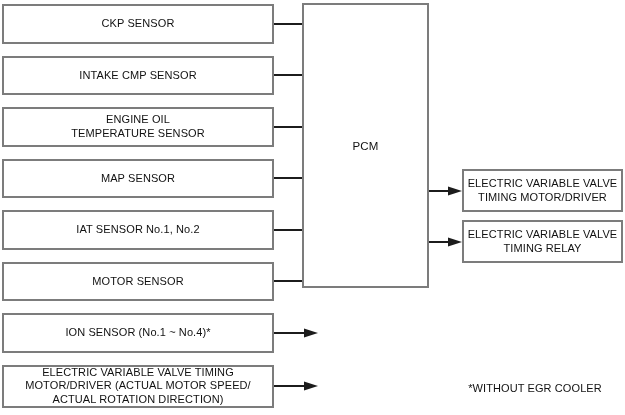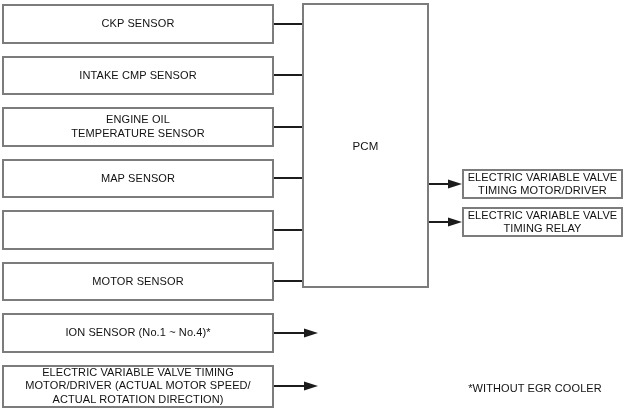--- a/index.html
+++ b/index.html
@@ -45,21 +45,21 @@
     box-sizing: border-box;
     border: 2px solid var(--border-color);
     background: var(--bg-color);
     display: flex;
     align-items: center;
     justify-content: center;
     text-align: center;
   }
   .left-col .box { height: 39.5px; }
   .left-col .box.tall { height: 43px; }
-  .right-col .box { height: 30px; }
+  .right-col .box { height: 43px; }
   .box-label {
     font-size: 11px;
     line-height: 1.22;
     letter-spacing: 0.1px;
     white-space: pre-line;
   }
   .pcm-box {
     position: absolute;
     left: 302px;
     top: 3px;
@@ -128,20 +128,21 @@
         </svg>
       </div>
       <div class="box">
         <span class="box-label">MAP SENSOR</span>
         <svg width="44" height="10" class="arrow arrow-out">
           <line x1="0" y1="5" x2="31" y2="5" stroke="#1c1c1c" stroke-width="2"></line>
           <polygon points="30,0.5 44,5 30,9.5" fill="#1c1c1c"></polygon>
         </svg>
       </div>
       <div class="box">
+        <span class="box-label">IAT SENSOR No.1, No.2</span>
         <svg width="44" height="10" class="arrow arrow-out">
           <line x1="0" y1="5" x2="31" y2="5" stroke="#1c1c1c" stroke-width="2"></line>
           <polygon points="30,0.5 44,5 30,9.5" fill="#1c1c1c"></polygon>
         </svg>
       </div>
       <div class="box">
         <span class="box-label">MOTOR SENSOR</span>
         <svg width="44" height="10" class="arrow arrow-out">
           <line x1="0" y1="5" x2="31" y2="5" stroke="#1c1c1c" stroke-width="2"></line>
           <polygon points="30,0.5 44,5 30,9.5" fill="#1c1c1c"></polygon>

